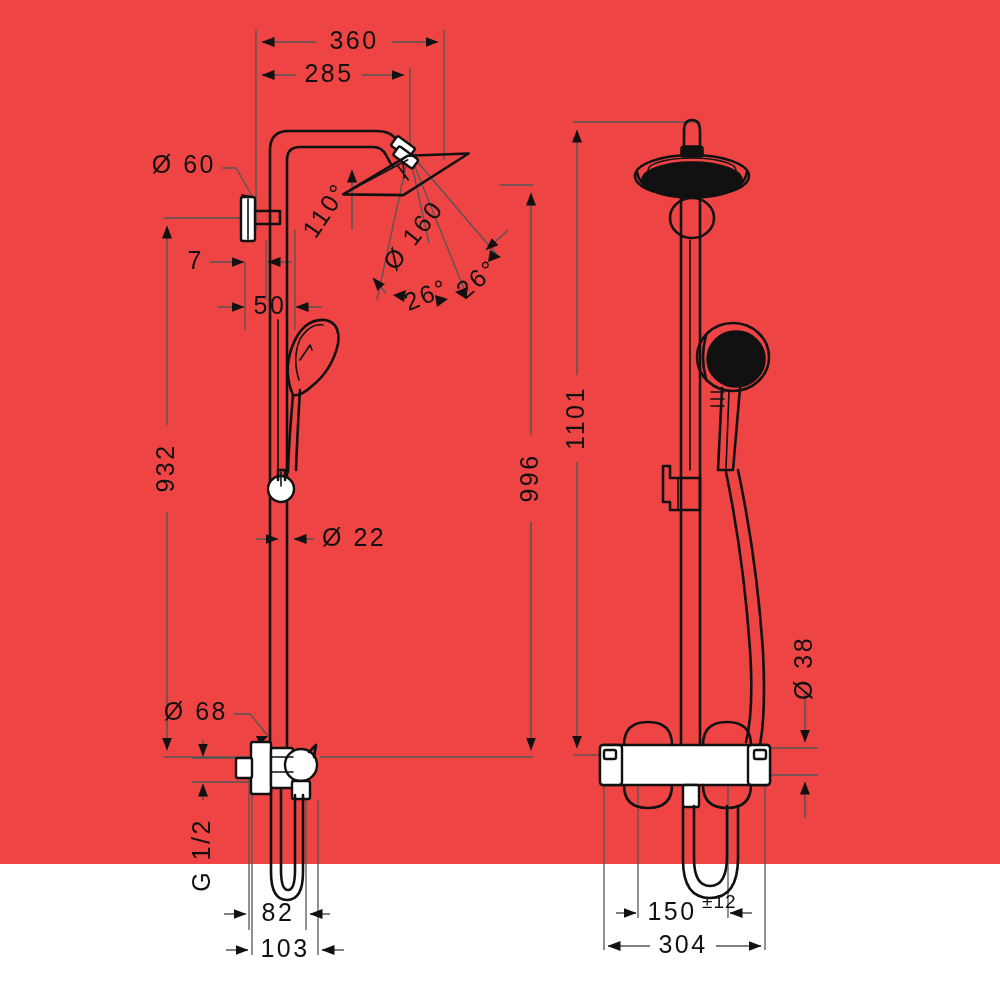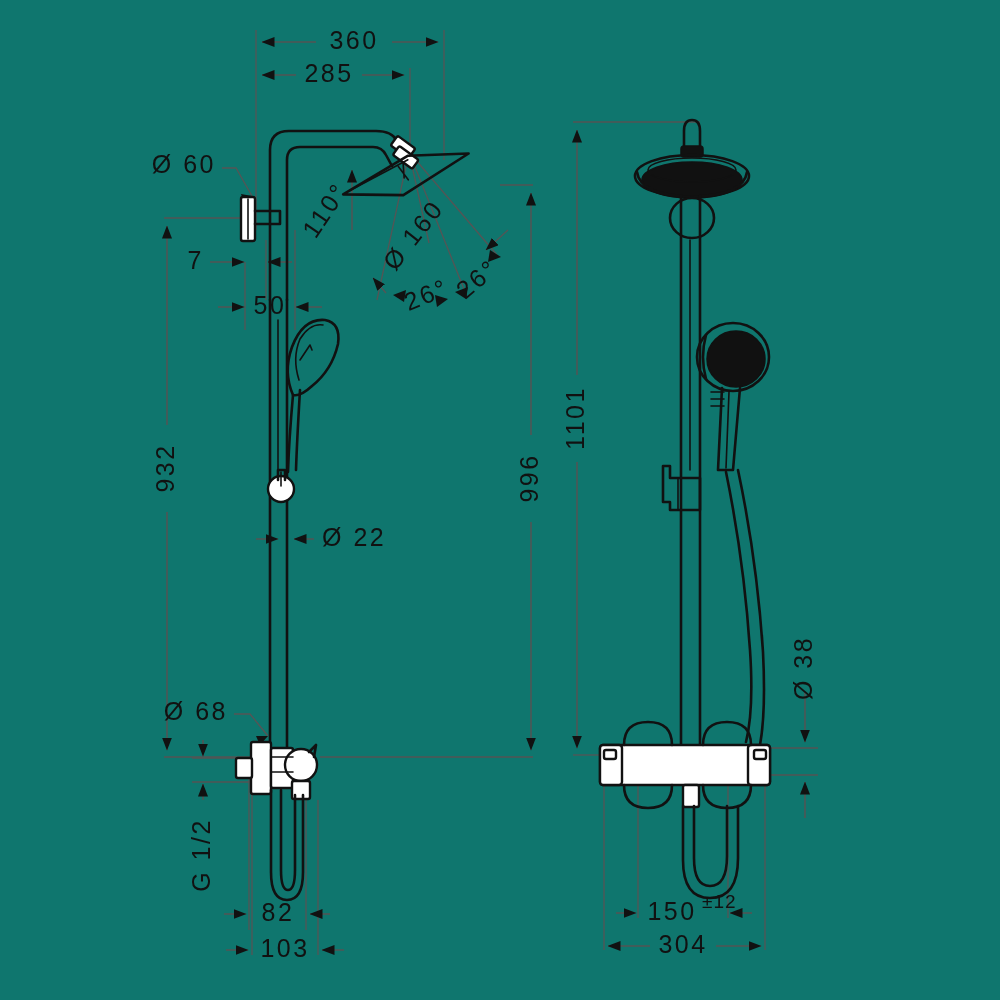--- a/index.html
+++ b/index.html
@@ -9,22 +9,22 @@
   }
   body {
     width: 1000px;
     height: 1000px;
     font-family: "Liberation Sans", sans-serif;
     overflow: hidden;
   }
   #sheet {
     position: relative;
     width: 1000px;
-    height: 1000px;
-    background: #0f766e;
+    height: 864px;
+    background: #ef4444;
   }
   svg#drawing {
     position: absolute;
     left: 0;
     top: 0;
     width: 1000px;
     height: 1000px;
     display: block;
   }
   .dimline   { stroke: #555555; stroke-width: 1.5; fill: none; }

